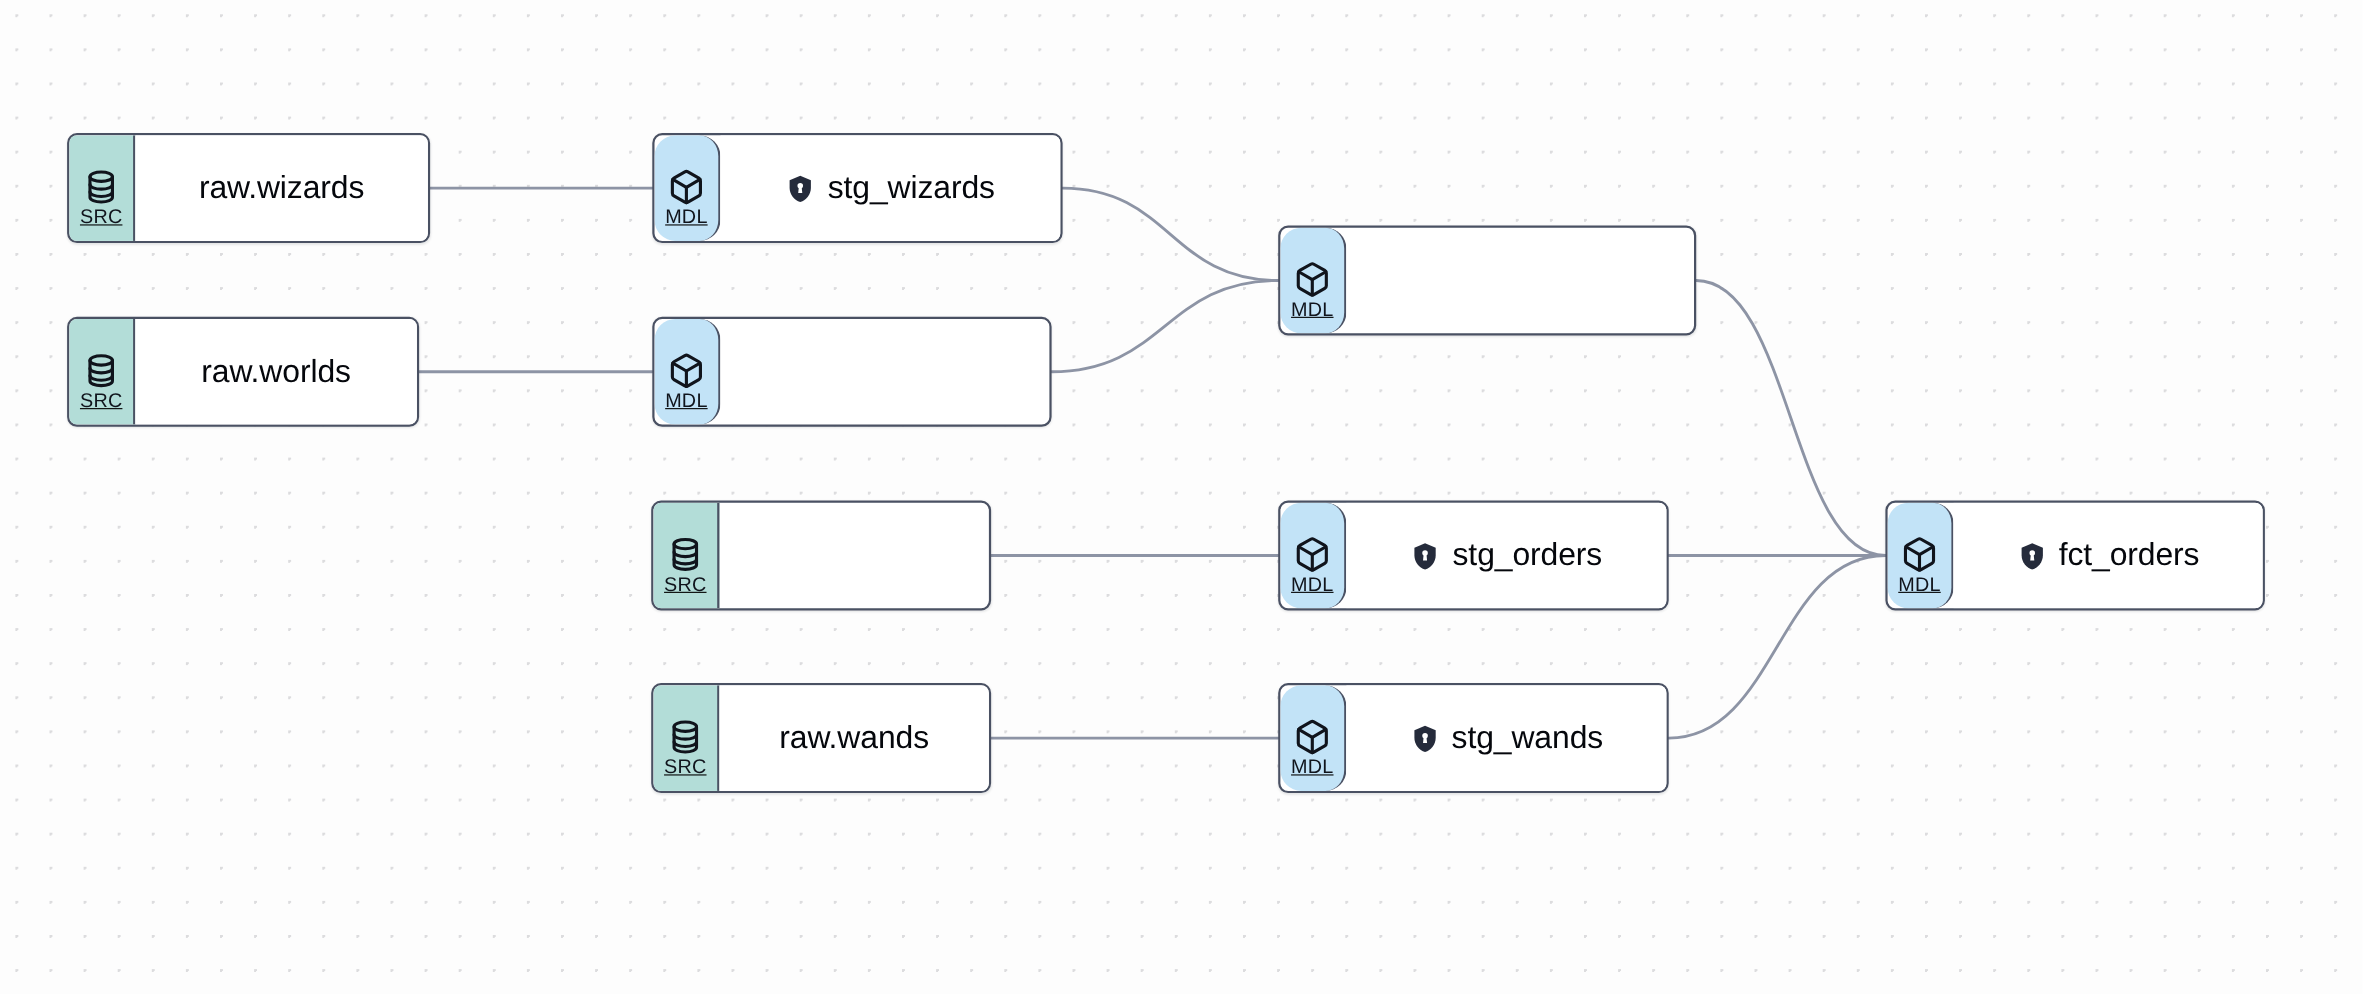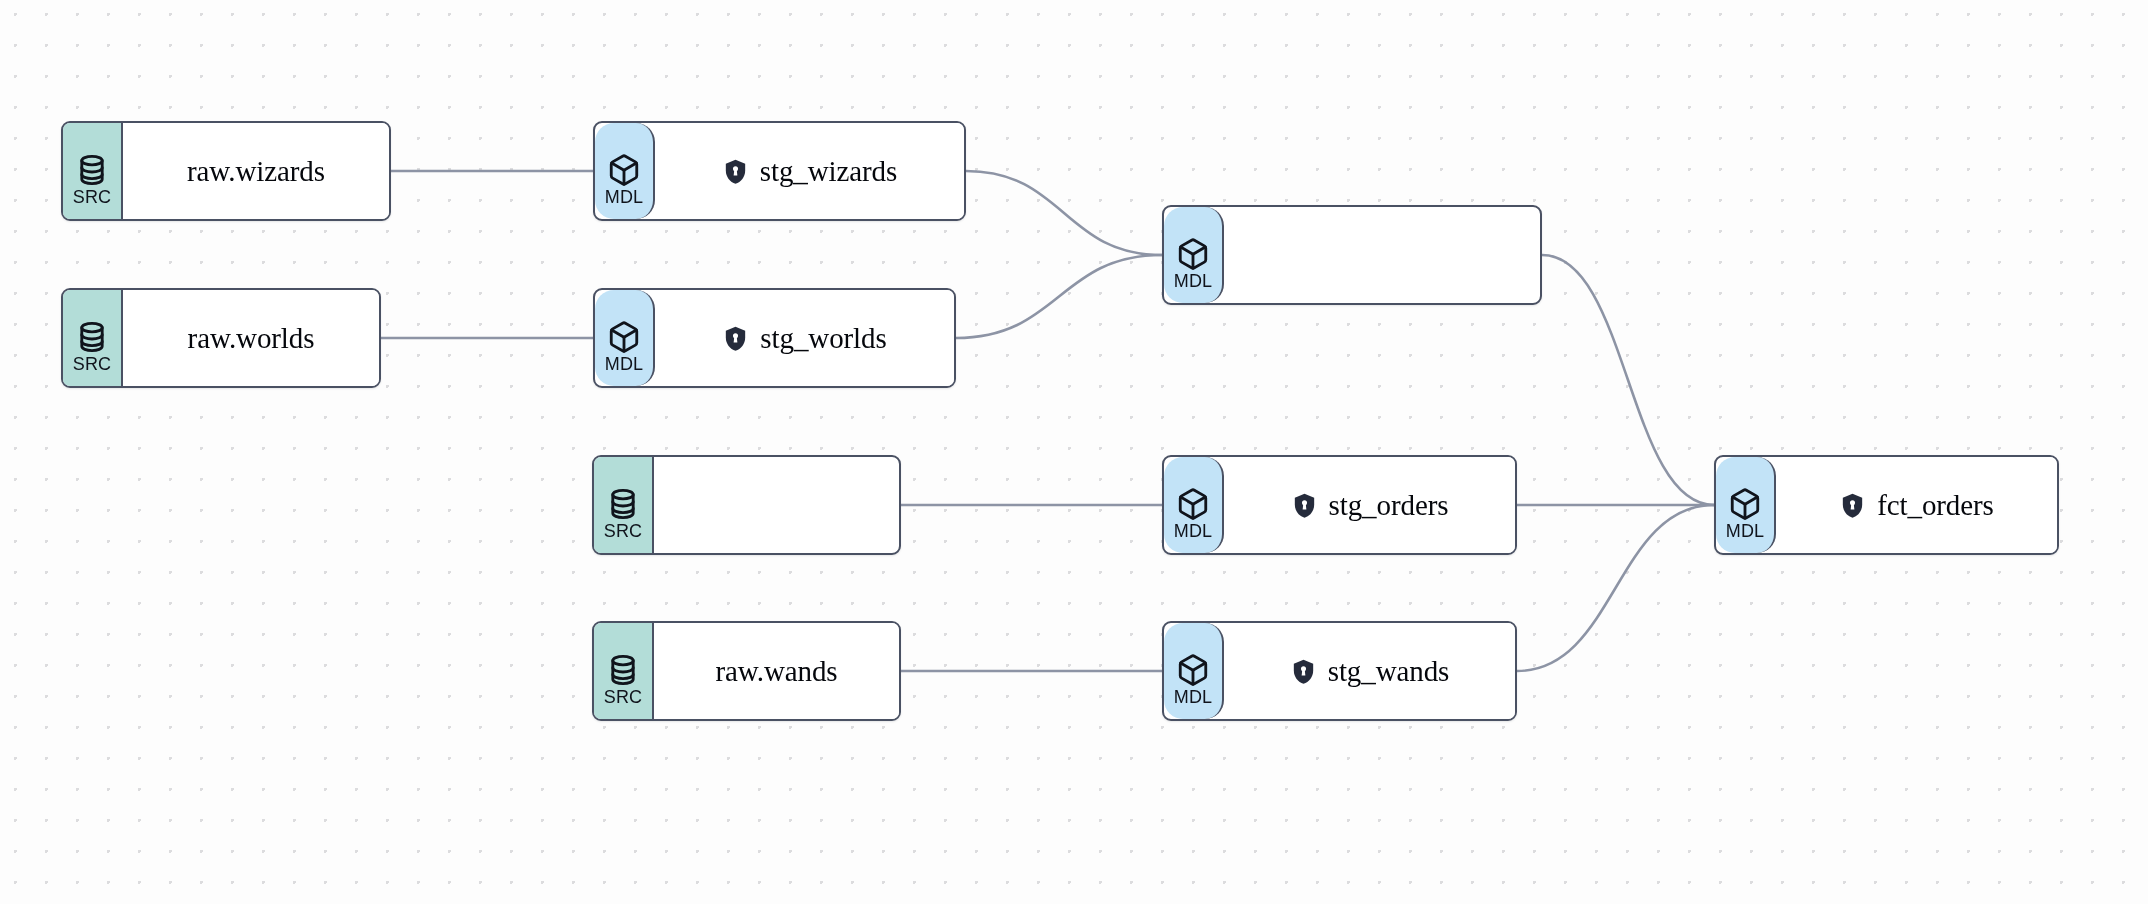--- a/index.html
+++ b/index.html
@@ -51,20 +51,21 @@
     width: 60px;
     flex: 0 0 60px;
     display: flex;
     flex-direction: column;
     align-items: center;
     justify-content: center;
     border-right: 2px solid #4a5163;
     box-sizing: border-box;
     padding-top: 17px;
     gap: 1px;
+    text-decoration: underline;
   }
   .badge.src { background: #b3ddd8; }
   .badge.mdl { background: #c2e3f7; border-radius: 19px; }
 
   .badge-icon {
     display: block;
     line-height: 0;
   }
   .badge-label {
     font-size: 18px;
@@ -75,21 +76,20 @@
   }
 
   .node-body {
     flex: 1 1 auto;
     display: flex;
     align-items: center;
     justify-content: center;
     gap: 11px;
     padding: 16px 14px;
     background: #ffffff;
-    font-family: Liberation Serif, serif;
   }
 
   .node-label {
     font-size: 29px;
     font-weight: 400;
     color: #05070c;
     white-space: nowrap;
     letter-spacing: -0.1px;
   }
 
@@ -186,28 +186,20 @@
       </div>
       <div class="node" style="left: 593px; top: 288px; width: 363px; height: 100px;">
         <div class="badge mdl">
           <span class="badge-icon"><svg width="34" height="34" viewBox="0 0 24 24" fill="none" stroke="#10141c" stroke-width="2" stroke-linecap="round" stroke-linejoin="round">
               <path d="M21 16V8a2 2 0 0 0-1-1.73l-7-4a2 2 0 0 0-2 0l-7 4A2 2 0 0 0 3 8v8a2 2 0 0 0 1 1.73l7 4a2 2 0 0 0 2 0l7-4A2 2 0 0 0 21 16z"></path>
               <path d="M3.3 7.1 12 12.2l8.7-5.1"></path>
               <path d="M12 22.1V12.2"></path>
             </svg></span>
           <span class="badge-label">MDL</span>
         </div>
-        <div class="node-body">
-          <span class="shield-icon"><svg width="27" height="27" viewBox="0 0 24 24">
-              <path d="M12 1.6 3.4 5.2v6.1c0 5.3 3.7 10.3 8.6 11.5 4.9-1.2 8.6-6.2 8.6-11.5V5.2z" fill="#252b3b"></path>
-              <circle cx="12" cy="9.6" r="2.25" fill="#ffffff"></circle>
-              <path d="M10.9 10.4h2.2l.55 5.1h-3.3z" fill="#ffffff"></path>
-            </svg></span>
-          <span class="node-label">stg_worlds</span>
-        </div>
       </div>
       <div class="node" style="left: 1162px; top: 455px; width: 355px; height: 100px;">
         <div class="badge mdl">
           <span class="badge-icon"><svg width="34" height="34" viewBox="0 0 24 24" fill="none" stroke="#10141c" stroke-width="2" stroke-linecap="round" stroke-linejoin="round">
               <path d="M21 16V8a2 2 0 0 0-1-1.73l-7-4a2 2 0 0 0-2 0l-7 4A2 2 0 0 0 3 8v8a2 2 0 0 0 1 1.73l7 4a2 2 0 0 0 2 0l7-4A2 2 0 0 0 21 16z"></path>
               <path d="M3.3 7.1 12 12.2l8.7-5.1"></path>
               <path d="M12 22.1V12.2"></path>
             </svg></span>
           <span class="badge-label">MDL</span>
         </div>

